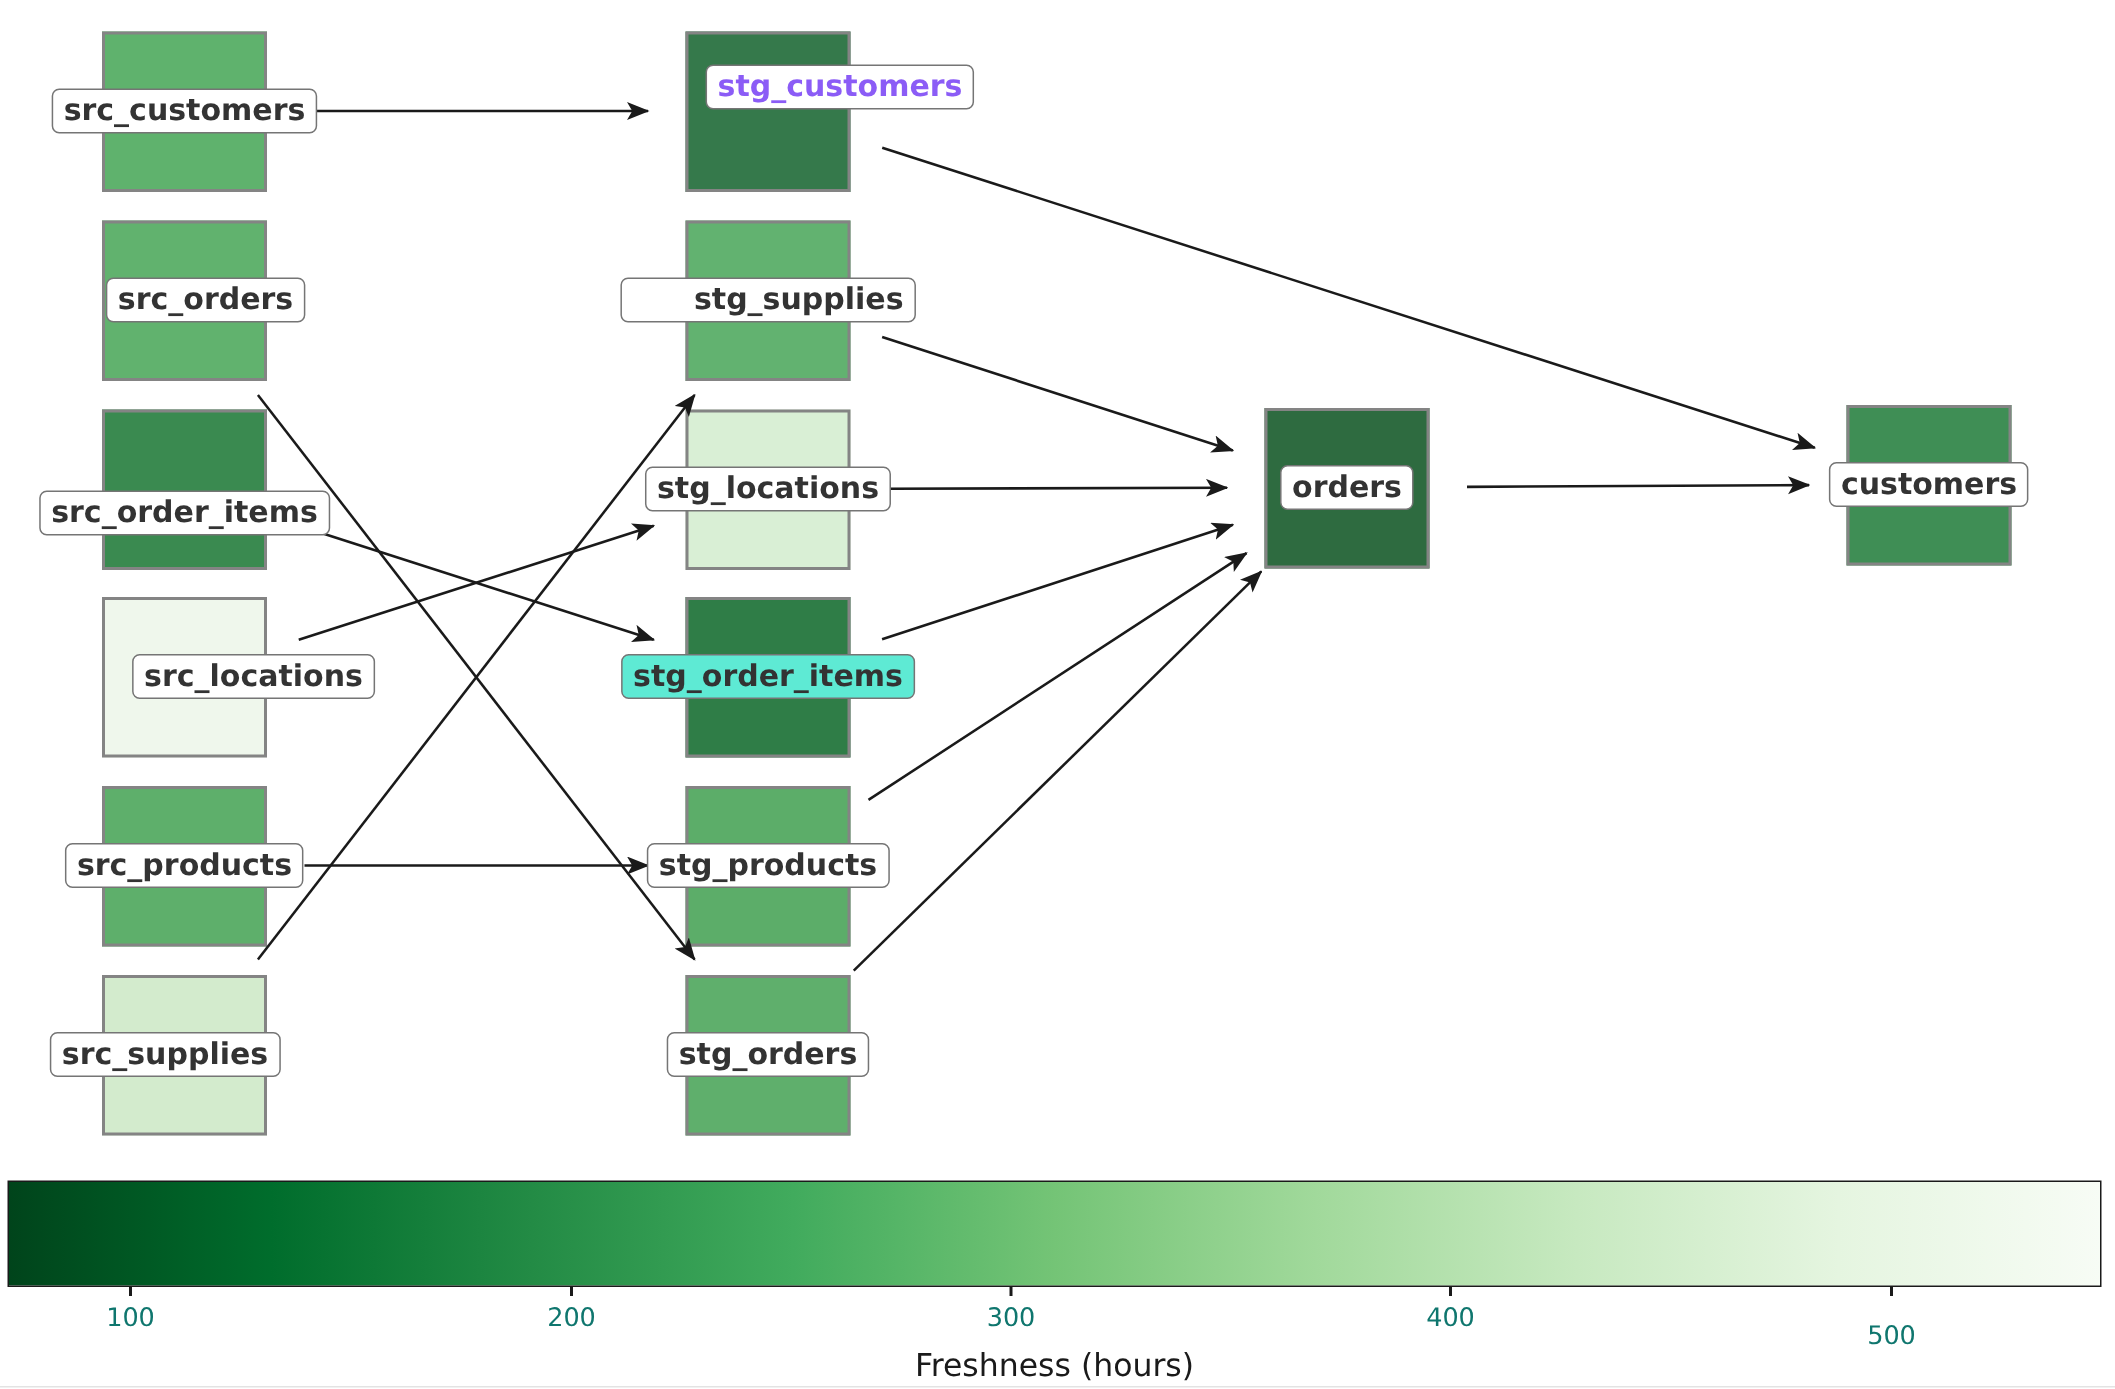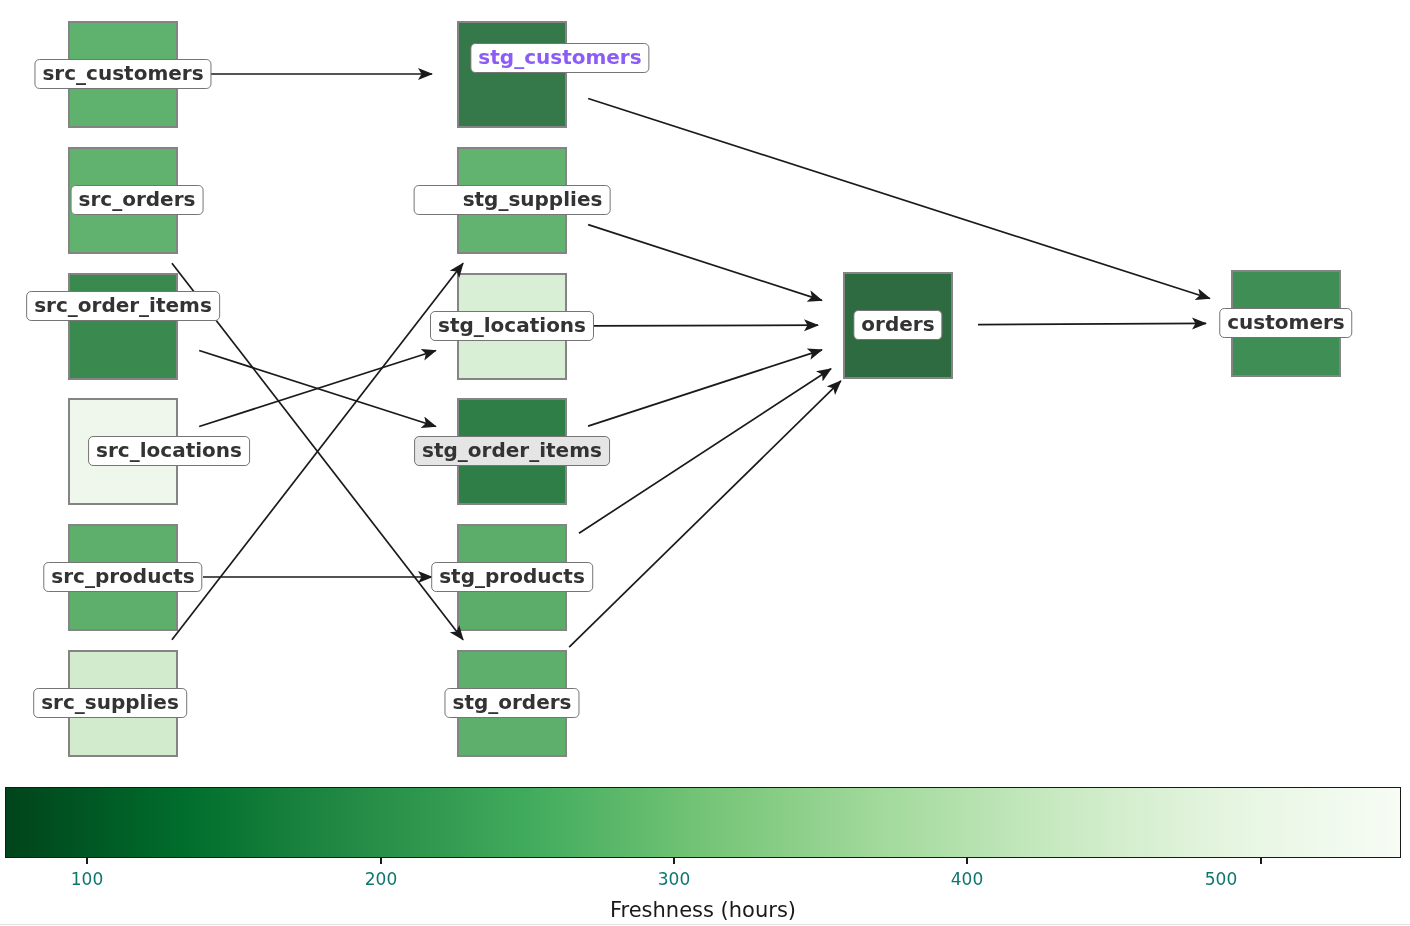--- a/index.html
+++ b/index.html
@@ -129,43 +129,43 @@
         <line x1="588.0508090476069" y1="426.175124507776" x2="821.9491909523931" y2="349.824875492224" stroke="#1a1a1a" marker-end="url(#arrowhead)"></line>
         <line x1="578.9881253744011" y1="533.2668197037589" x2="831.0118746255989" y2="368.7331802962411" stroke="#1a1a1a" marker-end="url(#arrowhead)"></line>
         <line x1="569.1577497772597" y1="647.0268667984348" x2="840.8422502227403" y2="380.97313320156525" stroke="#1a1a1a" marker-end="url(#arrowhead)"></line>
         <line x1="977.9989372089778" y1="324.58763434428363" x2="1206.0010627910222" y2="323.41236565571637" stroke="#1a1a1a" marker-end="url(#arrowhead)"></line>
       </g>
   </svg>
 
   <div>
       <div class="node-label" style="left: 123px; top: 74px; background: rgb(255, 255, 255); border-color: rgb(117, 117, 117); color: rgb(51, 51, 51);">src_customers</div>
       <div class="node-label" style="left: 123px; top: 200px; background: rgb(255, 255, 255); border-color: rgb(117, 117, 117); color: rgb(51, 51, 51); margin-left: 14px;">src_orders</div>
-      <div class="node-label" style="left: 123px; top: 306px; background: rgb(255, 255, 255); border-color: rgb(117, 117, 117); color: rgb(51, 51, 51);">src_order_items</div>
+      <div class="node-label" style="left: 123px; top: 342px; background: rgb(255, 255, 255); border-color: rgb(117, 117, 117); color: rgb(51, 51, 51);">src_order_items</div>
       <div class="node-label" style="left: 123px; top: 451px; background: rgb(255, 255, 255); border-color: rgb(117, 117, 117); color: rgb(51, 51, 51); margin-left: 46px;">src_locations</div>
       <div class="node-label" style="left: 123px; top: 577px; background: rgb(255, 255, 255); border-color: rgb(117, 117, 117); color: rgb(51, 51, 51);">src_products</div>
       <div class="node-label" style="left: 110px; top: 703px; background: rgb(255, 255, 255); border-color: rgb(117, 117, 117); color: rgb(51, 51, 51);">src_supplies</div>
       <div class="node-label" style="left: 512px; top: 58px; background: rgb(255, 255, 255); border-color: rgb(117, 117, 117); color: #8b5cf6; margin-left: 48px;">stg_customers</div>
       <div class="node-label" style="left: 512px; top: 200px; background: rgb(255, 255, 255); border-color: rgb(117, 117, 117); color: rgb(51, 51, 51); padding-left: 48px;">stg_supplies</div>
       <div class="node-label" style="left: 512px; top: 326px; background: rgb(255, 255, 255); border-color: rgb(117, 117, 117); color: rgb(51, 51, 51);">stg_locations</div>
-      <div class="node-label" style="left: 512px; top: 451px; background: #e5e5e5; border-color: rgb(117, 117, 117); color: rgb(51, 51, 51);">stg_order_items</div>
+      <div class="node-label" style="left: 512px; top: 451px; background: #5eead4; border-color: rgb(117, 117, 117); color: rgb(51, 51, 51);">stg_order_items</div>
       <div class="node-label" style="left: 512px; top: 577px; background: rgb(255, 255, 255); border-color: rgb(117, 117, 117); color: rgb(51, 51, 51);">stg_products</div>
       <div class="node-label" style="left: 512px; top: 703px; background: rgb(255, 255, 255); border-color: rgb(117, 117, 117); color: rgb(51, 51, 51);">stg_orders</div>
       <div class="node-label" style="left: 898px; top: 325px; background: rgb(255, 255, 255); border-color: rgb(117, 117, 117); color: rgb(51, 51, 51);">orders</div>
       <div class="node-label" style="left: 1286px; top: 323px; background: rgb(255, 255, 255); border-color: rgb(117, 117, 117); color: rgb(51, 51, 51);">customers</div>
     </div>
 
   <div class="cbar" style="background: linear-gradient(to right, rgb(0, 68, 27) 0%, rgb(0, 109, 44) 12.5%, rgb(35, 139, 69) 25%, rgb(65, 171, 93) 37.5%, rgb(116, 196, 118) 50%, rgb(161, 217, 155) 62.5%, rgb(199, 233, 192) 75%, rgb(229, 245, 224) 87.5%, rgb(247, 252, 245) 100%); border-color: rgb(26, 26, 26);"></div>
   <div>
       <div class="cbar-tick" style="left: 87px; background: rgb(26, 26, 26);"></div>
       <div class="cbar-tick-label" style="left: 87px;">100</div>
       <div class="cbar-tick" style="left: 381px; background: rgb(26, 26, 26);"></div>
       <div class="cbar-tick-label" style="left: 381px;">200</div>
       <div class="cbar-tick" style="left: 674px; background: rgb(26, 26, 26);"></div>
       <div class="cbar-tick-label" style="left: 674px;">300</div>
       <div class="cbar-tick" style="left: 967px; background: rgb(26, 26, 26);"></div>
       <div class="cbar-tick-label" style="left: 967px;">400</div>
       <div class="cbar-tick" style="left: 1261px; background: rgb(26, 26, 26);"></div>
-      <div class="cbar-tick-label" style="left: 1221px;">500</div>
+      <div class="cbar-tick-label" style="left: 1261px; margin-top: 12px;">500</div>
     </div>
   <div class="cbar-axis-label">Freshness (hours)</div>
 
   <div class="bottom-line"></div>
 </div>
 
 </body></html>

